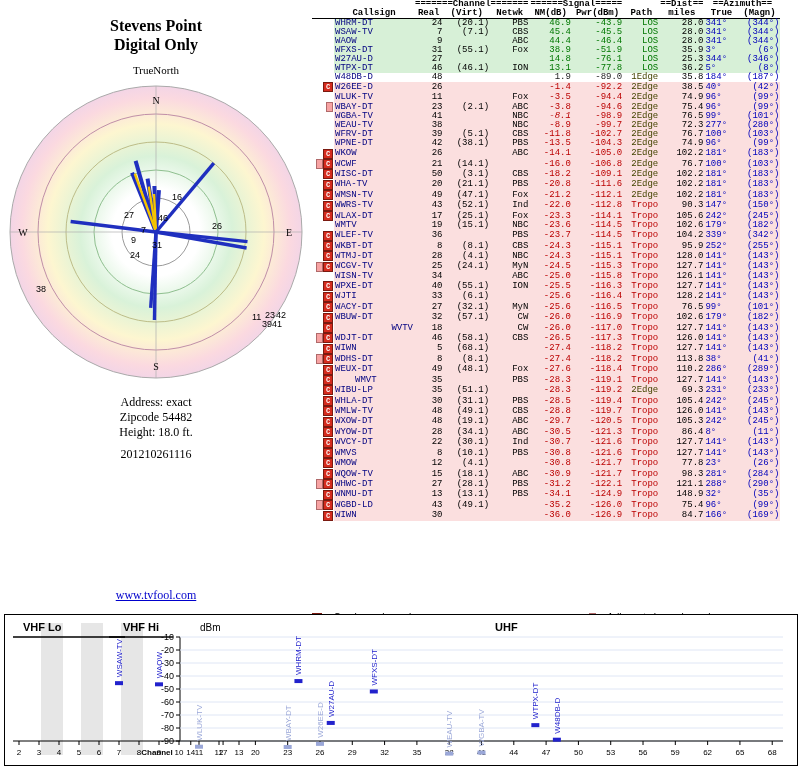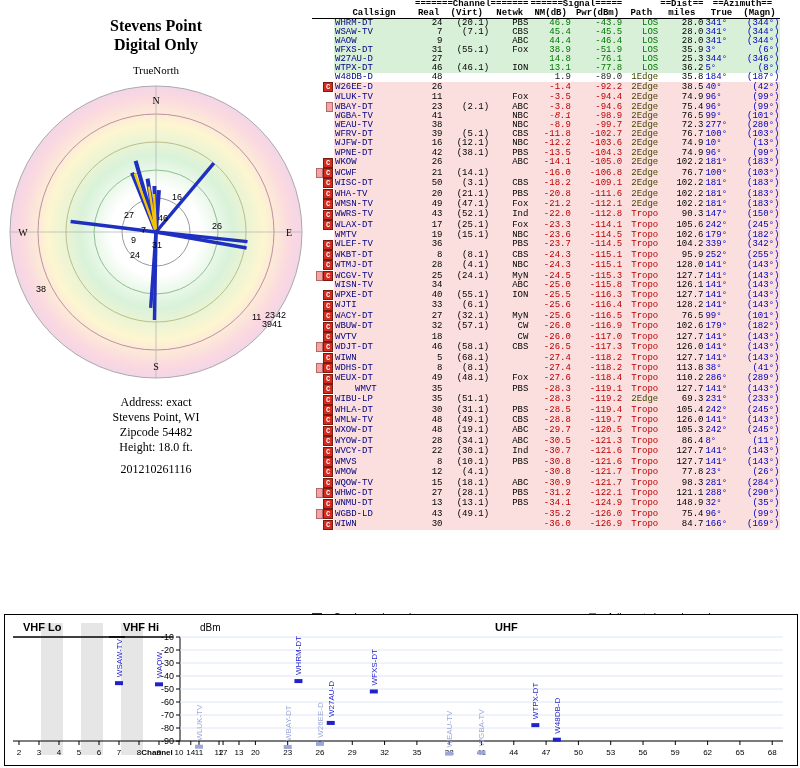--- a/index.html
+++ b/index.html
@@ -120,27 +120,27 @@
         <text x="132" y="320">48</text>
         <text x="132" y="334">26</text>
         <text x="132" y="348">50</text>
       </g>
     </svg>
   </div>
 
   <div id="searchcrit">
     <span class="sp"></span>
     <div>Address: exact</div>
-    <div>Stevens Point, WI</div>
     <div>Zipcode 54482</div>
     <div>Height: 18.0 ft.</div>
     <span class="sp"></span>
     <div>201210261116</div>
   </div>
 
+  <a href="#" id="tvfoollink">www.tvfool.com</a>
 </div>
 
 <div class="panel" id="tablepanel">
   <table class="sig">
     <tbody>
         <tr>
       <td></td>
           <td></td>
       <td class="grp" colspan="3">=======Channel=======</td>
       <td class="grp" colspan="2">======Signal=====</td>
@@ -327,33 +327,20 @@
           <td class="netw" style="color: rgb(0, 0, 0);">CBS</td>
           <td class="nm" style="color: rgb(187, 0, 0);">-11.8</td>
           <td class="pwr" style="color: rgb(187, 0, 0);">-102.7</td>
           <td class="path" style="color: rgb(68, 68, 0);">2Edge</td>
           <td class="dist" style="color: rgb(0, 0, 0);">76.7</td>
           <td class="true" style="color: rgb(0, 0, 187);">100°</td>
           <td class="magn" style="color: rgb(0, 0, 187);">(103°)</td>
         </tr>
         <tr style="background: rgb(251, 223, 223);">
           <td class="flagcell" style="background: rgb(255, 255, 255);"></td>
-          <td class="call" style="color: rgb(0, 0, 128);">WJFW-DT</td>
-          <td class="real" style="color: rgb(0, 0, 0);">16</td>
-          <td class="virt" style="color: rgb(0, 0, 0);">(12.1)</td>
-          <td class="netw" style="color: rgb(0, 0, 0);">NBC</td>
-          <td class="nm" style="color: rgb(187, 0, 0);">-12.2</td>
-          <td class="pwr" style="color: rgb(187, 0, 0);">-103.6</td>
-          <td class="path" style="color: rgb(68, 68, 0);">2Edge</td>
-          <td class="dist" style="color: rgb(0, 0, 0);">74.9</td>
-          <td class="true" style="color: rgb(0, 0, 187);">10°</td>
-          <td class="magn" style="color: rgb(0, 0, 187);">(13°)</td>
-        </tr>
-        <tr style="background: rgb(251, 223, 223);">
-          <td class="flagcell" style="background: rgb(255, 255, 255);"></td>
           <td class="call" style="color: rgb(0, 0, 128);">WPNE-DT</td>
           <td class="real" style="color: rgb(0, 0, 0);">42</td>
           <td class="virt" style="color: rgb(0, 0, 0);">(38.1)</td>
           <td class="netw" style="color: rgb(0, 0, 0);">PBS</td>
           <td class="nm" style="color: rgb(187, 0, 0);">-13.5</td>
           <td class="pwr" style="color: rgb(187, 0, 0);">-104.3</td>
           <td class="path" style="color: rgb(68, 68, 0);">2Edge</td>
           <td class="dist" style="color: rgb(0, 0, 0);">74.9</td>
           <td class="true" style="color: rgb(0, 0, 187);">96°</td>
           <td class="magn" style="color: rgb(0, 0, 187);">(99°)</td>
@@ -574,21 +561,21 @@
           <td class="netw" style="color: rgb(0, 0, 0);">CW</td>
           <td class="nm" style="color: rgb(187, 0, 0);">-26.0</td>
           <td class="pwr" style="color: rgb(187, 0, 0);">-116.9</td>
           <td class="path" style="color: rgb(187, 0, 0);">Tropo</td>
           <td class="dist" style="color: rgb(0, 0, 0);">102.6</td>
           <td class="true" style="color: rgb(0, 0, 187);">179°</td>
           <td class="magn" style="color: rgb(0, 0, 187);">(182°)</td>
         </tr>
         <tr style="background: rgb(251, 223, 223);">
           <td class="flagcell" style="background: rgb(255, 255, 255);"><span class="cw">C</span></td>
-          <td class="call" style="color: rgb(0, 0, 128);">WVTV</td>
+          <td class="call" style="color: rgb(0, 0, 128); text-align: right;">WVTV</td>
           <td class="real" style="color: rgb(0, 0, 0);">18</td>
           <td class="virt" style="color: rgb(0, 0, 0);"></td>
           <td class="netw" style="color: rgb(0, 0, 0);">CW</td>
           <td class="nm" style="color: rgb(187, 0, 0);">-26.0</td>
           <td class="pwr" style="color: rgb(187, 0, 0);">-117.0</td>
           <td class="path" style="color: rgb(187, 0, 0);">Tropo</td>
           <td class="dist" style="color: rgb(0, 0, 0);">127.7</td>
           <td class="true" style="color: rgb(0, 0, 187);">141°</td>
           <td class="magn" style="color: rgb(0, 0, 187);">(143°)</td>
         </tr>

